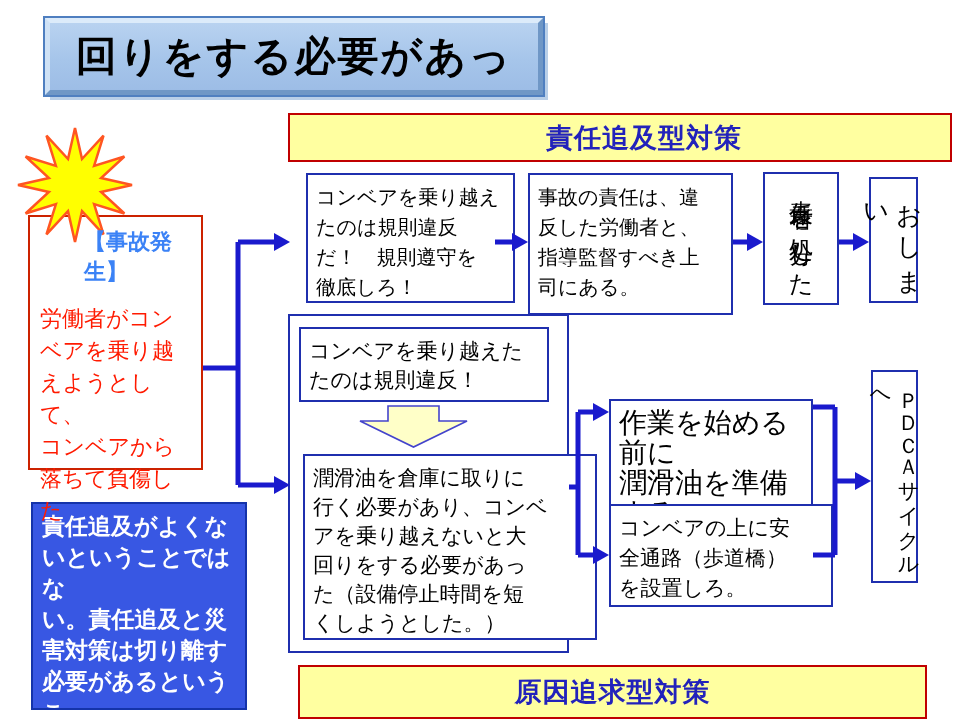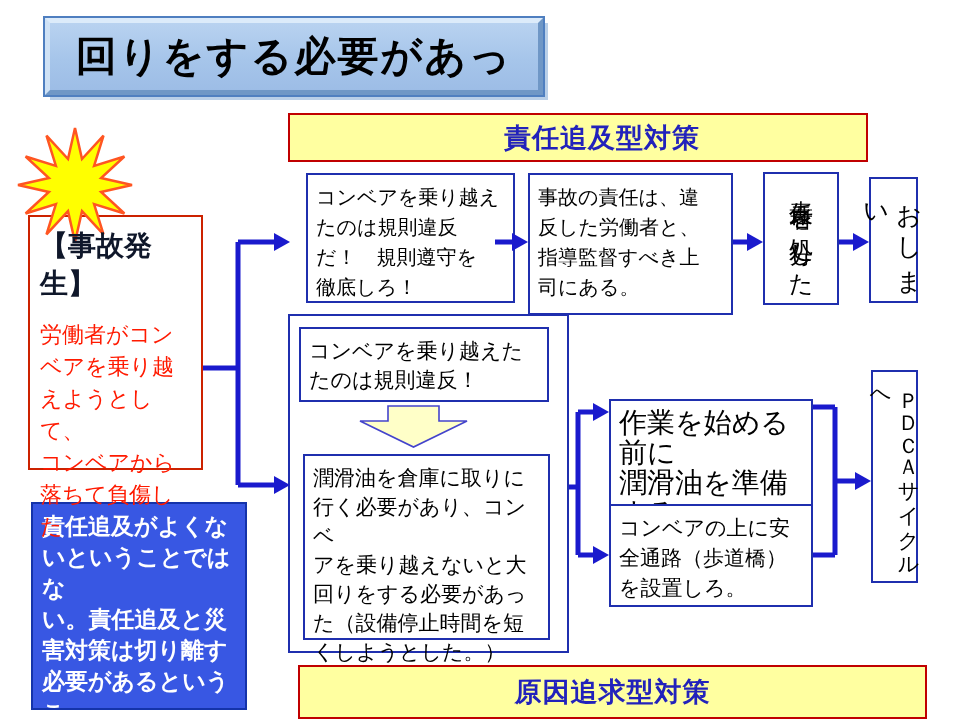--- a/index.html
+++ b/index.html
@@ -21,45 +21,45 @@
     box-shadow:5px 5px 0 #b9cfe8;
     display:flex;align-items:center;justify-content:center;
   }
   .title-text{font-size:41px;font-weight:bold;color:#000;letter-spacing:2px;}
 
   
   .banner{
     background:#ffffa0;border:2px solid #c00000;
     display:flex;align-items:center;justify-content:center;
   }
-  .banner-top{left:288px;top:113px;width:580px;height:49px;padding-left:48px;}
+  .banner-top{left:288px;top:113px;width:664px;height:49px;padding-left:48px;}
   .banner-bottom{left:298px;top:665px;width:629px;height:54px;}
   .banner-text{font-size:27px;font-weight:bold;color:#2222bb;letter-spacing:1px;}
 
   
   .incident-box{
     left:28px;top:215px;width:175px;height:255px;
     background:#ffffff;border:2px solid #cc2200;
   }
   .incident-inner{position:relative;z-index:2;padding:10px 8px 0 10px;}
-  .incident-heading{font-size:28px;font-weight:bold;color:#0f172a;margin-bottom:16px;}
+  .incident-heading{font-size:22px;font-weight:bold;color:#3b82f6;margin-bottom:16px;margin-left:44px;}
   .incident-body{font-size:22px;line-height:32px;color:#ff1a00;}
 
   
   .fbox{background:#ffffff;border:2px solid #1f2fae;color:#000;}
   .fbox-pad{padding:7px 6px 0 8px;}
   .box-step1{left:286px;top:173px;width:209px;height:130px;font-size:20px;line-height:30px;margin-left:20px;}
   .box-step2{left:528px;top:173px;width:205px;height:142px;font-size:20px;line-height:30px;}
   .box-step3{left:763px;top:172px;width:76px;height:133px;}
   .box-step4{left:869px;top:177px;width:49px;height:126px;}
   .box-outer{left:288px;top:314px;width:281px;height:339px;border-width:2px;}
   .box-question{left:9px;top:11px;width:250px;height:75px;font-size:21px;line-height:29px;}
-  .box-reason{left:13px;top:138px;width:247px;height:186px;font-size:21px;line-height:29px;}
+  .box-reason{left:13px;top:138px;width:294px;height:186px;font-size:21px;line-height:29px;}
   .box-action1{left:609px;top:353px;width:204px;height:120px;font-size:28px;line-height:30px;margin-top:46px;}
-  .box-action2{left:609px;top:504px;width:204px;height:103px;font-size:21px;line-height:30px;}
+  .box-action2{left:609px;top:504px;width:224px;height:103px;font-size:21px;line-height:30px;}
   .box-pdca{left:871px;top:370px;width:47px;height:213px;}
 
   
   .vbox{display:flex;justify-content:center;align-items:flex-start;}
   .vtext{
     writing-mode:vertical-rl;text-orientation:upright;
     color:#000;
   }
   .vt-step3{font-size:24px;line-height:36px;letter-spacing:3px;padding-top:7px;height:122px;}
   .vt-step4{font-size:25px;letter-spacing:4px;padding-top:8px;}

